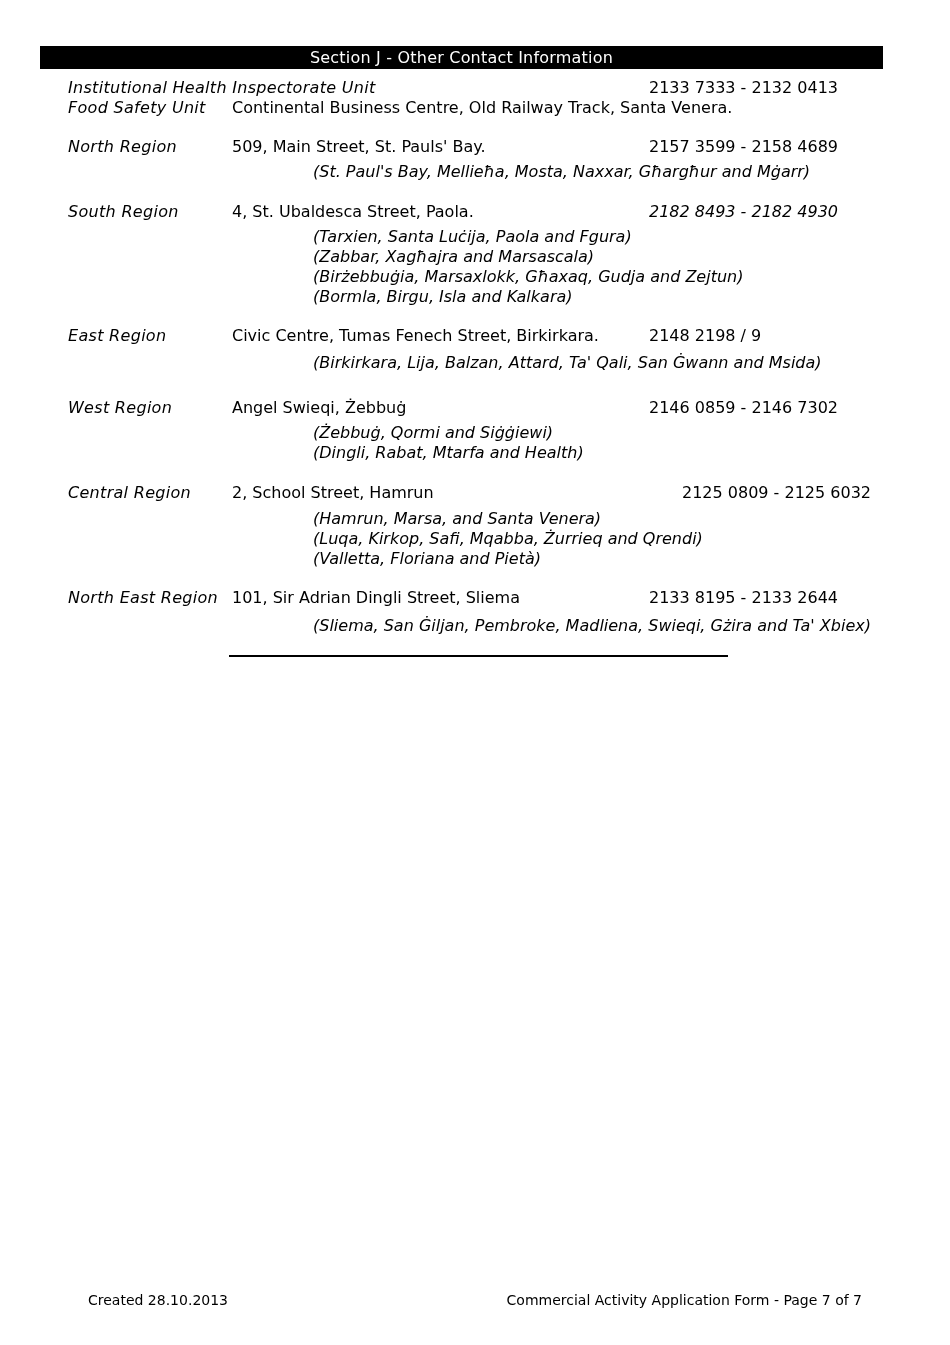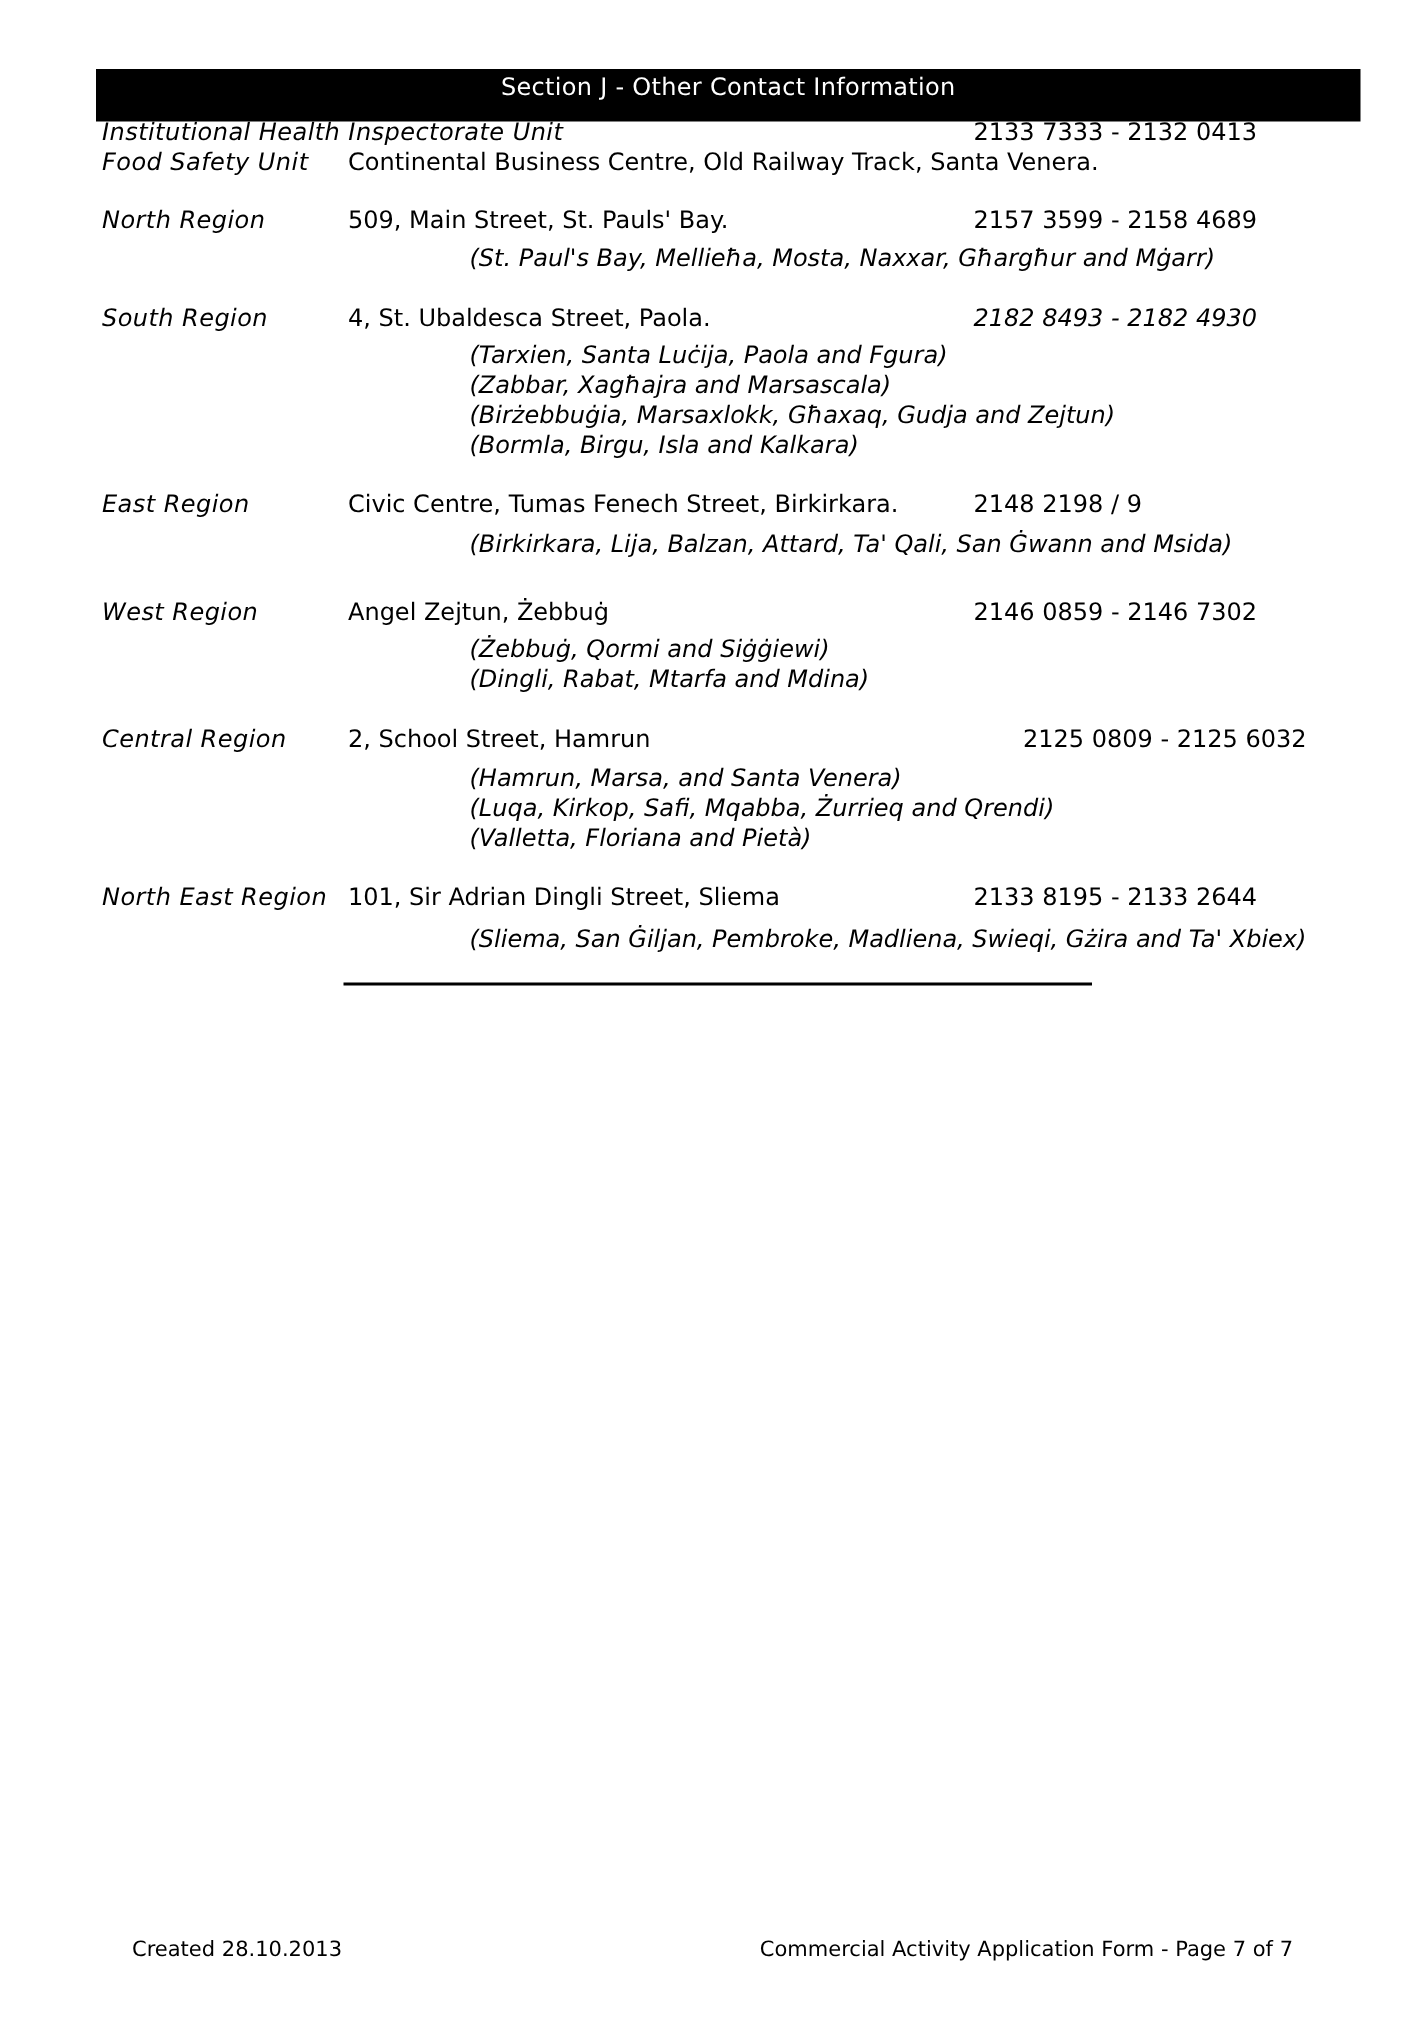--- a/index.html
+++ b/index.html
@@ -1,17 +1,17 @@
 <!DOCTYPE html>
 <html><head>
 <meta charset="utf-8">
 <style>
   html, body { margin: 0; padding: 0; background: #ffffff; }
   body { width: 950px; height: 1345px; position: relative; font-family: "DejaVu Sans", sans-serif; color: #000; overflow: hidden; }
-  .header-bar { position: absolute; left: 64px; top: 46px; width: 843px; height: 35px; background: #000; color: #fff; text-align: center; font-size: 16px; line-height: 23px; letter-spacing: 0.2px; }
+  .header-bar { position: absolute; left: 40px; top: 46px; width: 843px; height: 23px; background: #000; color: #fff; text-align: center; font-size: 16px; line-height: 23px; letter-spacing: 0.2px; }
   .abs { position: absolute; white-space: nowrap; font-size: 16px; line-height: 20px; }
   .label { left: 68px; font-style: italic; letter-spacing: 0.3px; }
   .addr { left: 232px; }
   .phone { left: 649px; }
   .area { left: 313px; font-style: italic; }
   .rule { position: absolute; left: 229px; top: 655px; width: 499px; height: 2px; background: #000; }
   .footer { position: absolute; top: 1290px; font-size: 14px; line-height: 20px; white-space: nowrap; }
 </style>
 </head>
 <body>
@@ -42,24 +42,24 @@
 
 <div>
   <div class="abs label" style="top:326px;">East Region</div>
   <div class="abs addr" style="top:326px;">Civic Centre, Tumas Fenech Street, Birkirkara.</div>
   <div class="abs phone" style="top:326px;">2148 2198 / 9</div>
   <div class="abs area" style="top:353px;">(Birkirkara, Lija, Balzan, Attard, Ta' Qali, San Ġwann and Msida)</div>
 </div>
 
 <div>
   <div class="abs label" style="top:398px;">West Region</div>
-  <div class="abs addr" style="top:398px;">Angel Zejtun, Żebbuġ</div>
+  <div class="abs addr" style="top:398px;">Angel Swieqi, Żebbuġ</div>
   <div class="abs phone" style="top:398px;">2146 0859 - 2146 7302</div>
   <div class="abs area" style="top:423px;">(Żebbuġ, Qormi and Siġġiewi)</div>
-  <div class="abs area" style="top:443px;">(Dingli, Rabat, Mtarfa and Mdina)</div>
+  <div class="abs area" style="top:443px;">(Dingli, Rabat, Mtarfa and Health)</div>
 </div>
 
 <div>
   <div class="abs label" style="top:483px;">Central Region</div>
   <div class="abs addr" style="top:483px;">2, School Street, Hamrun</div>
   <div class="abs phone" style="top:483px;margin-left:33px;">2125 0809 - 2125 6032</div>
   <div class="abs area" style="top:509px;">(Hamrun, Marsa, and Santa Venera)</div>
   <div class="abs area" style="top:529px;">(Luqa, Kirkop, Safi, Mqabba, Żurrieq and Qrendi)</div>
   <div class="abs area" style="top:549px;">(Valletta, Floriana and Pietà)</div>
 </div>

